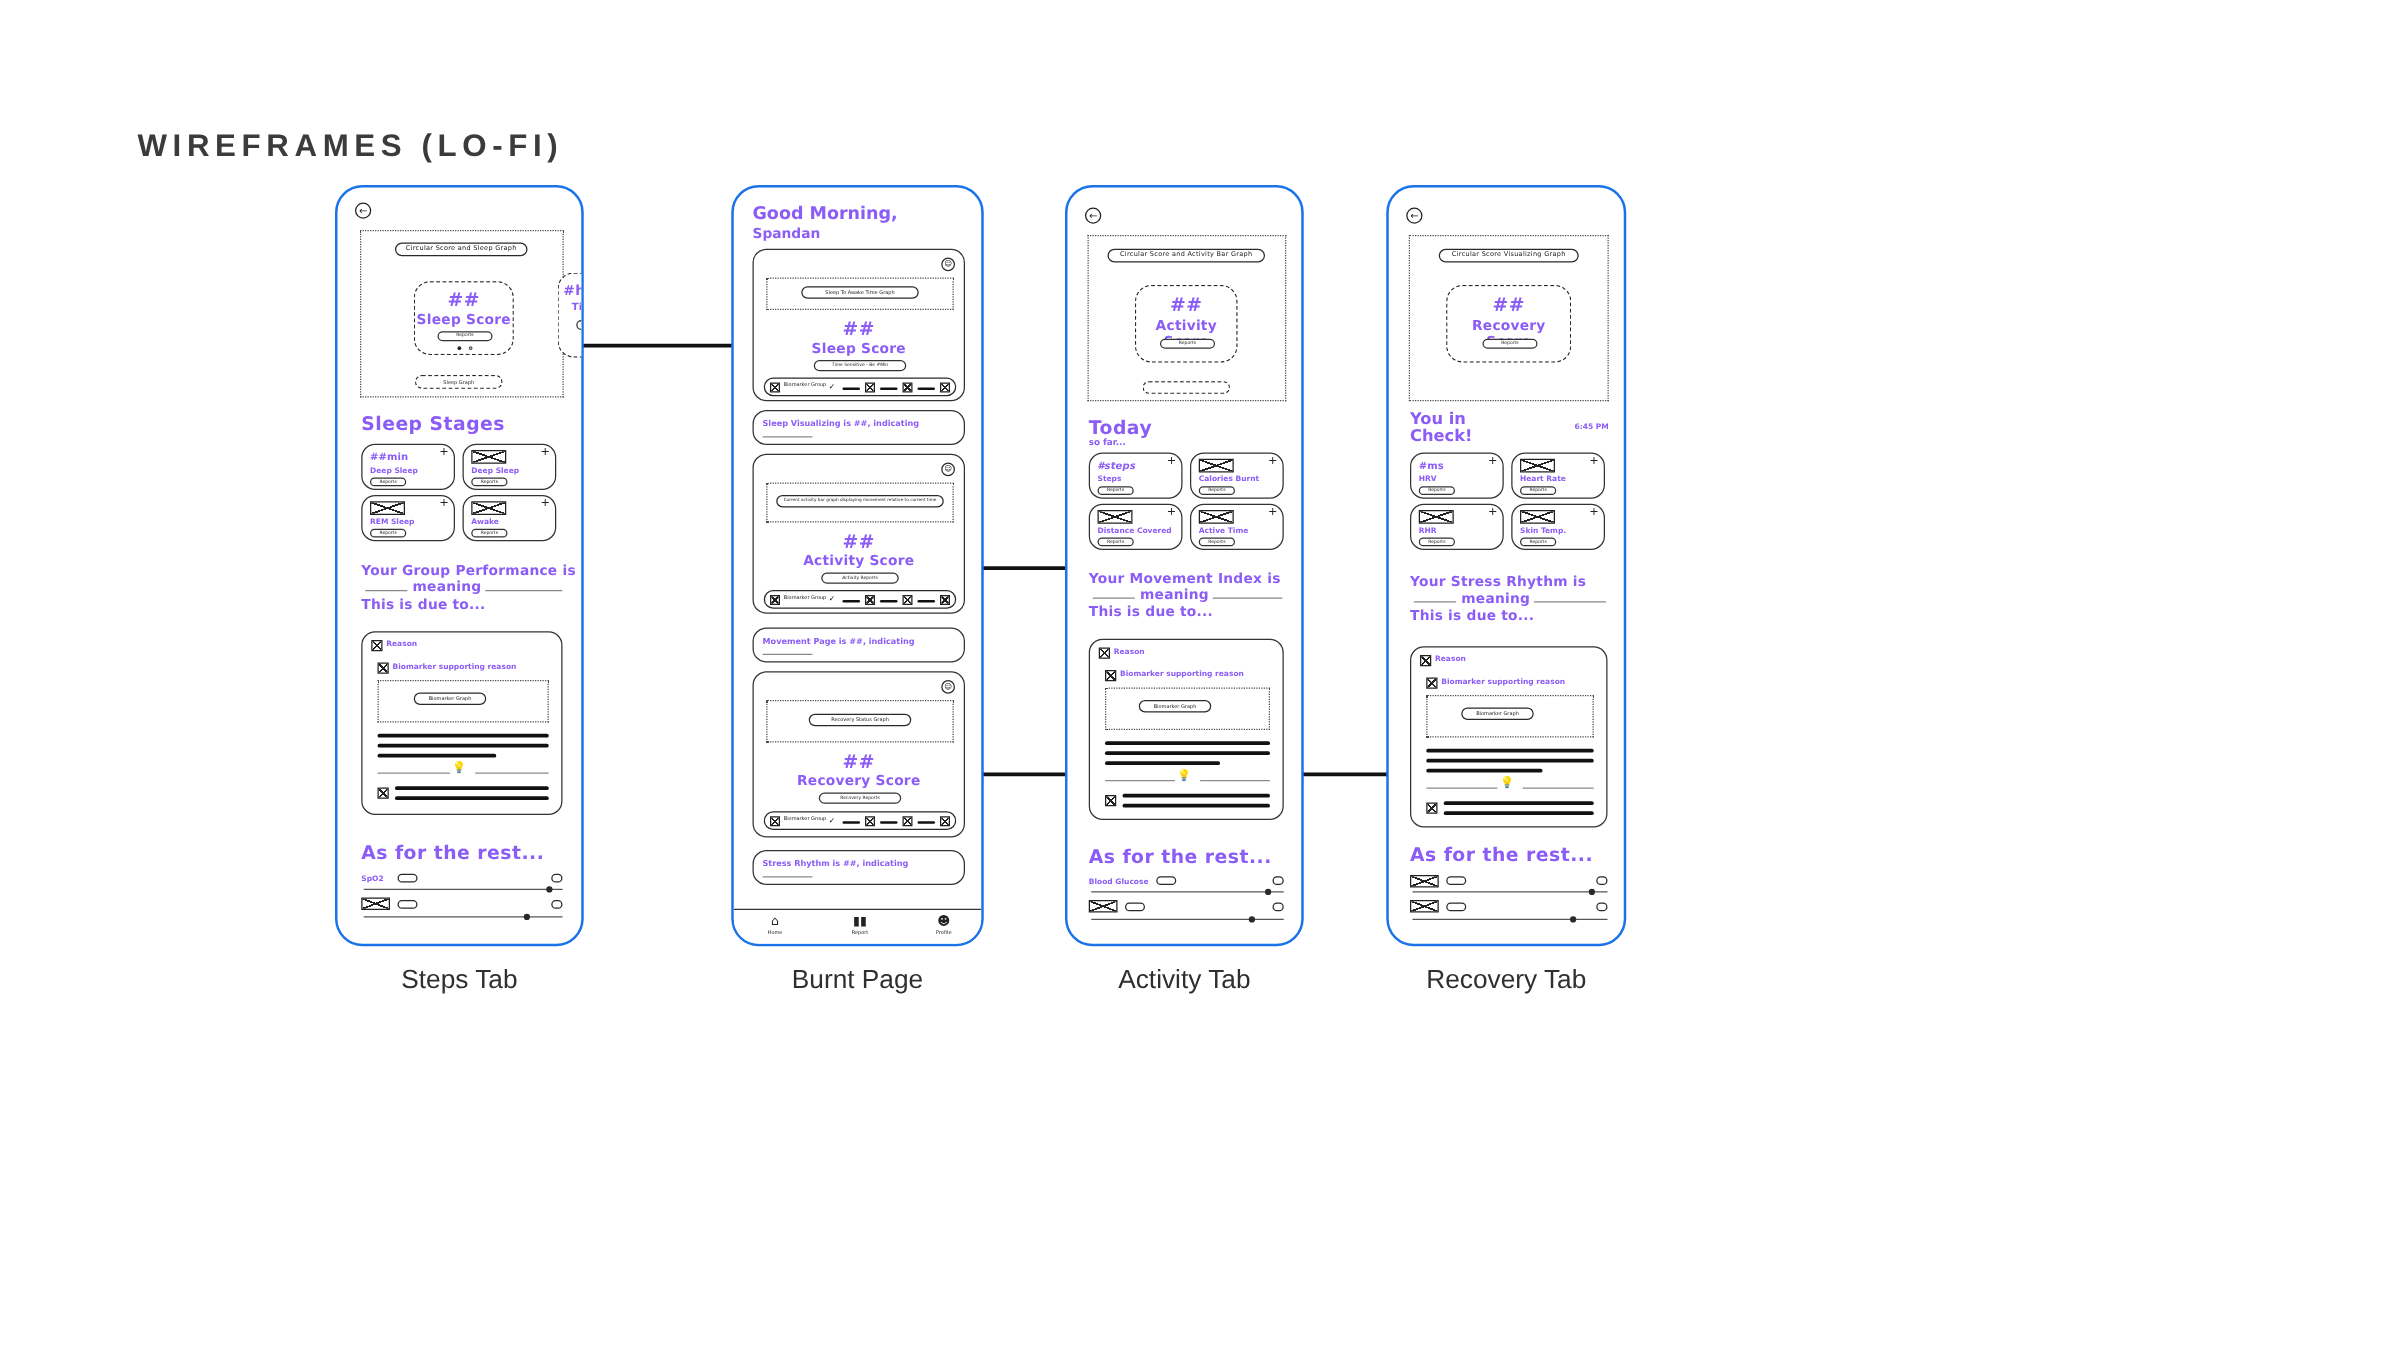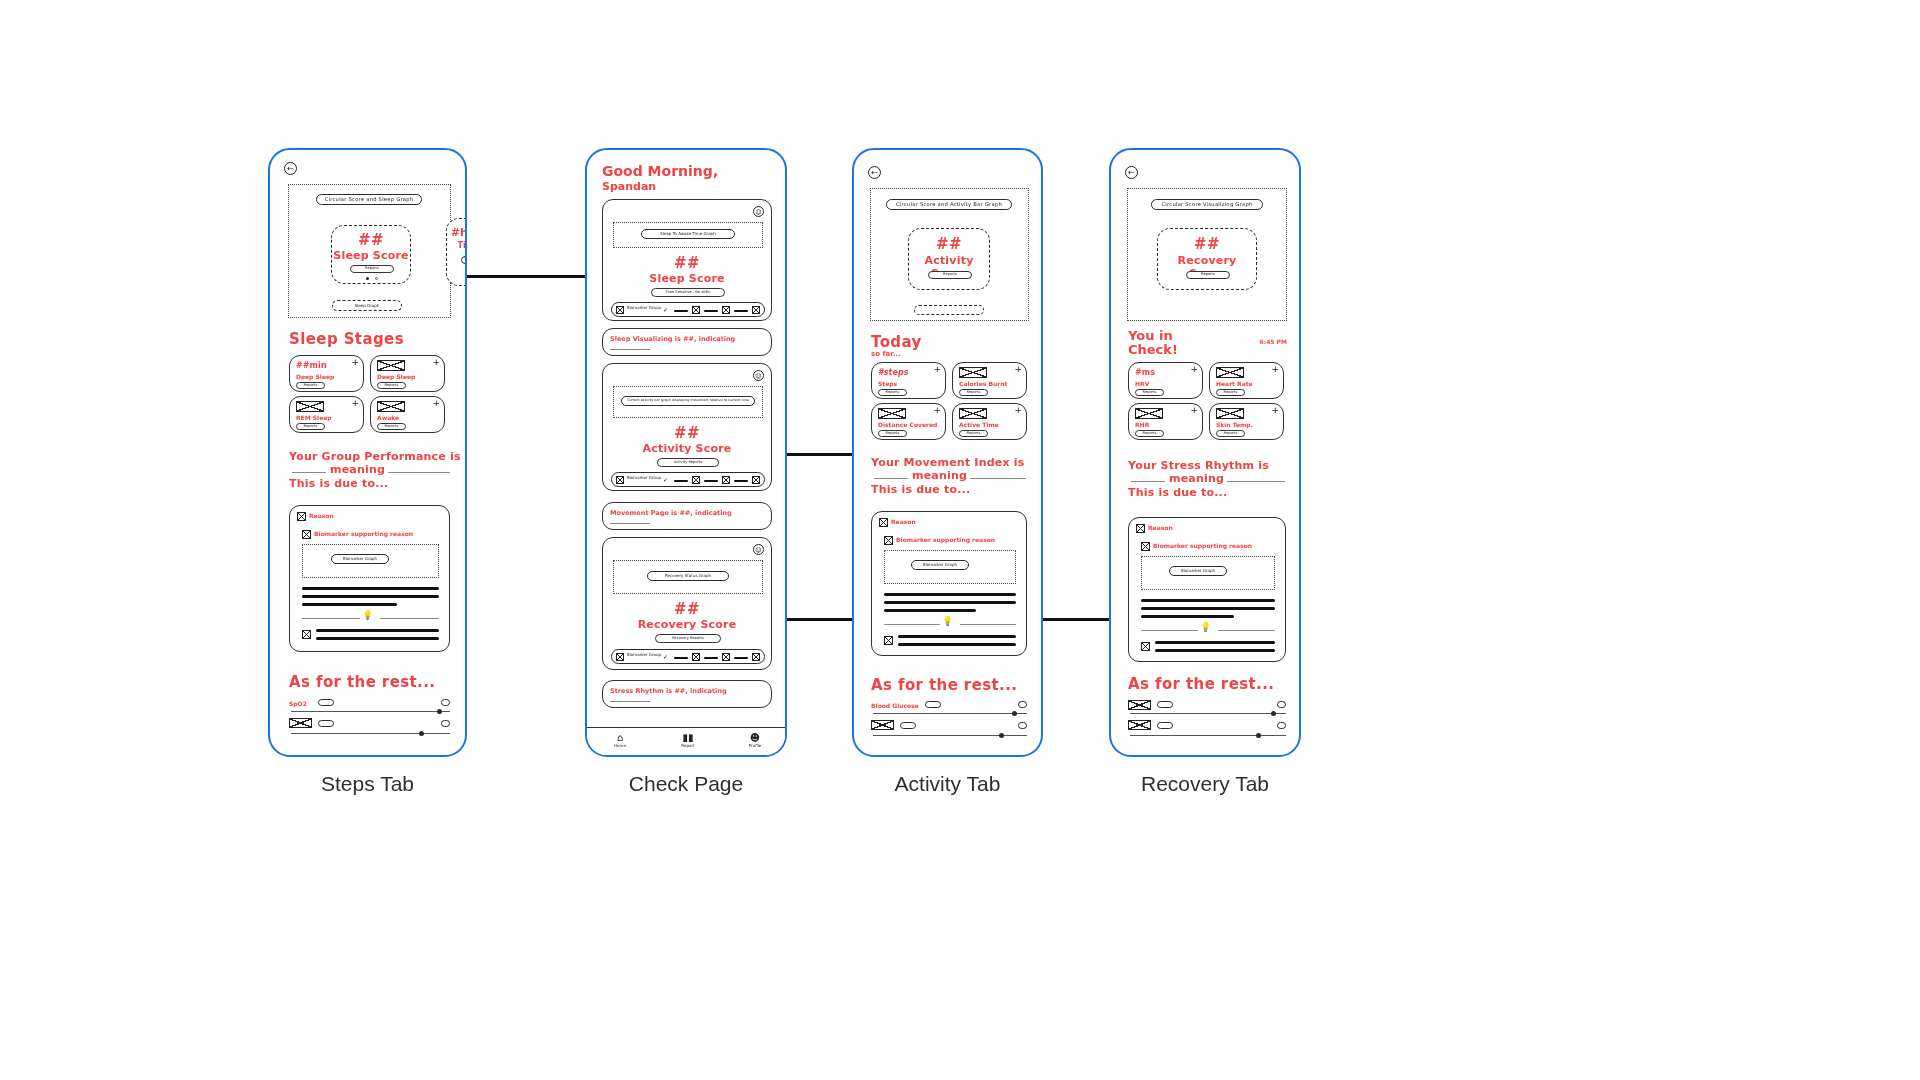--- a/index.html
+++ b/index.html
@@ -39,21 +39,21 @@
 
   .tinylbl{
     font-size:5.2px; letter-spacing:.25px; color:#1a1a1a;
     white-space:nowrap; text-align:center; line-height:1;
   }
   .microlbl{ font-size:4px; color:#222; text-align:center; line-height:1; }
 
   
   .hw{
     font-family:"DejaVu Sans", sans-serif;
-    color:#ef4444; font-weight:600;
+    color:#8b5cf6; font-weight:600;
   }
   .hw-h{ font-size:15px; letter-spacing:.4px; }
   .hw-b{ font-size:11px; letter-spacing:.2px; }
   .hw-s{ font-size:8px; letter-spacing:.1px; }
   .hw-xs{ font-size:6px; }
 
   
   .backbtn{
     position:absolute; width:13px; height:13px; border-radius:50%;
     border:1.3px solid #222; display:flex; align-items:center;
@@ -102,20 +102,21 @@
   
   .dot{ position:absolute; width:3.4px; height:3.4px; border-radius:50%; }
   .dot.on{ background:#222; }
   .dot.off{ border:1px solid #555; }
 </style>
 </head>
 <body>
 
 <div class="stage">
 
+  <div class="page-title">WIREFRAMES (LO-FI)</div>
 
   <div class="connector" style="left:466px; top:275px; width:122px;"></div>
   <div class="connector" style="left:786px; top:453px; width:68px;"></div>
   <div class="connector" style="left:786px; top:618px; width:68px;"></div>
   <div class="connector" style="left:1042px; top:618px; width:68px;"></div>
 
   <div class="phone" style="left:268px; top:148px; width:199px; height:609px;">
 
     <div class="backbtn" style="left:14px; top:12px;">←</div>
 
@@ -337,21 +338,21 @@
       <div class="navitem" style="left:76px; top:5px; width:50px;">
         <span class="navicon">▮▮</span>
         <span>Report</span>
       </div>
       <div class="navitem" style="left:143px; top:5px; width:50px;">
         <span class="navicon">☻</span>
         <span>Profile</span>
       </div>
     </div>
   </div>
-  <div class="caption" style="left:585px; top:772px; width:202px;">Check Page</div>
+  <div class="caption" style="left:585px; top:772px; width:202px;">Burnt Page</div>
 
   <div class="phone" style="left:852px; top:148px; width:191px; height:609px;">
 
     <div class="backbtn" style="left:14px; top:16px;">←</div>
 
     <div class="dotted" style="position:absolute; left:16px; top:38px; width:159px; height:133px;"></div>
 
     <div class="solid rnd tinylbl" style="position:absolute; left:32px; top:49px; width:126px; height:11px; display:flex; align-items:center; justify-content:center;">
       <span>Circular Score and Activity Bar Graph</span>
     </div>

